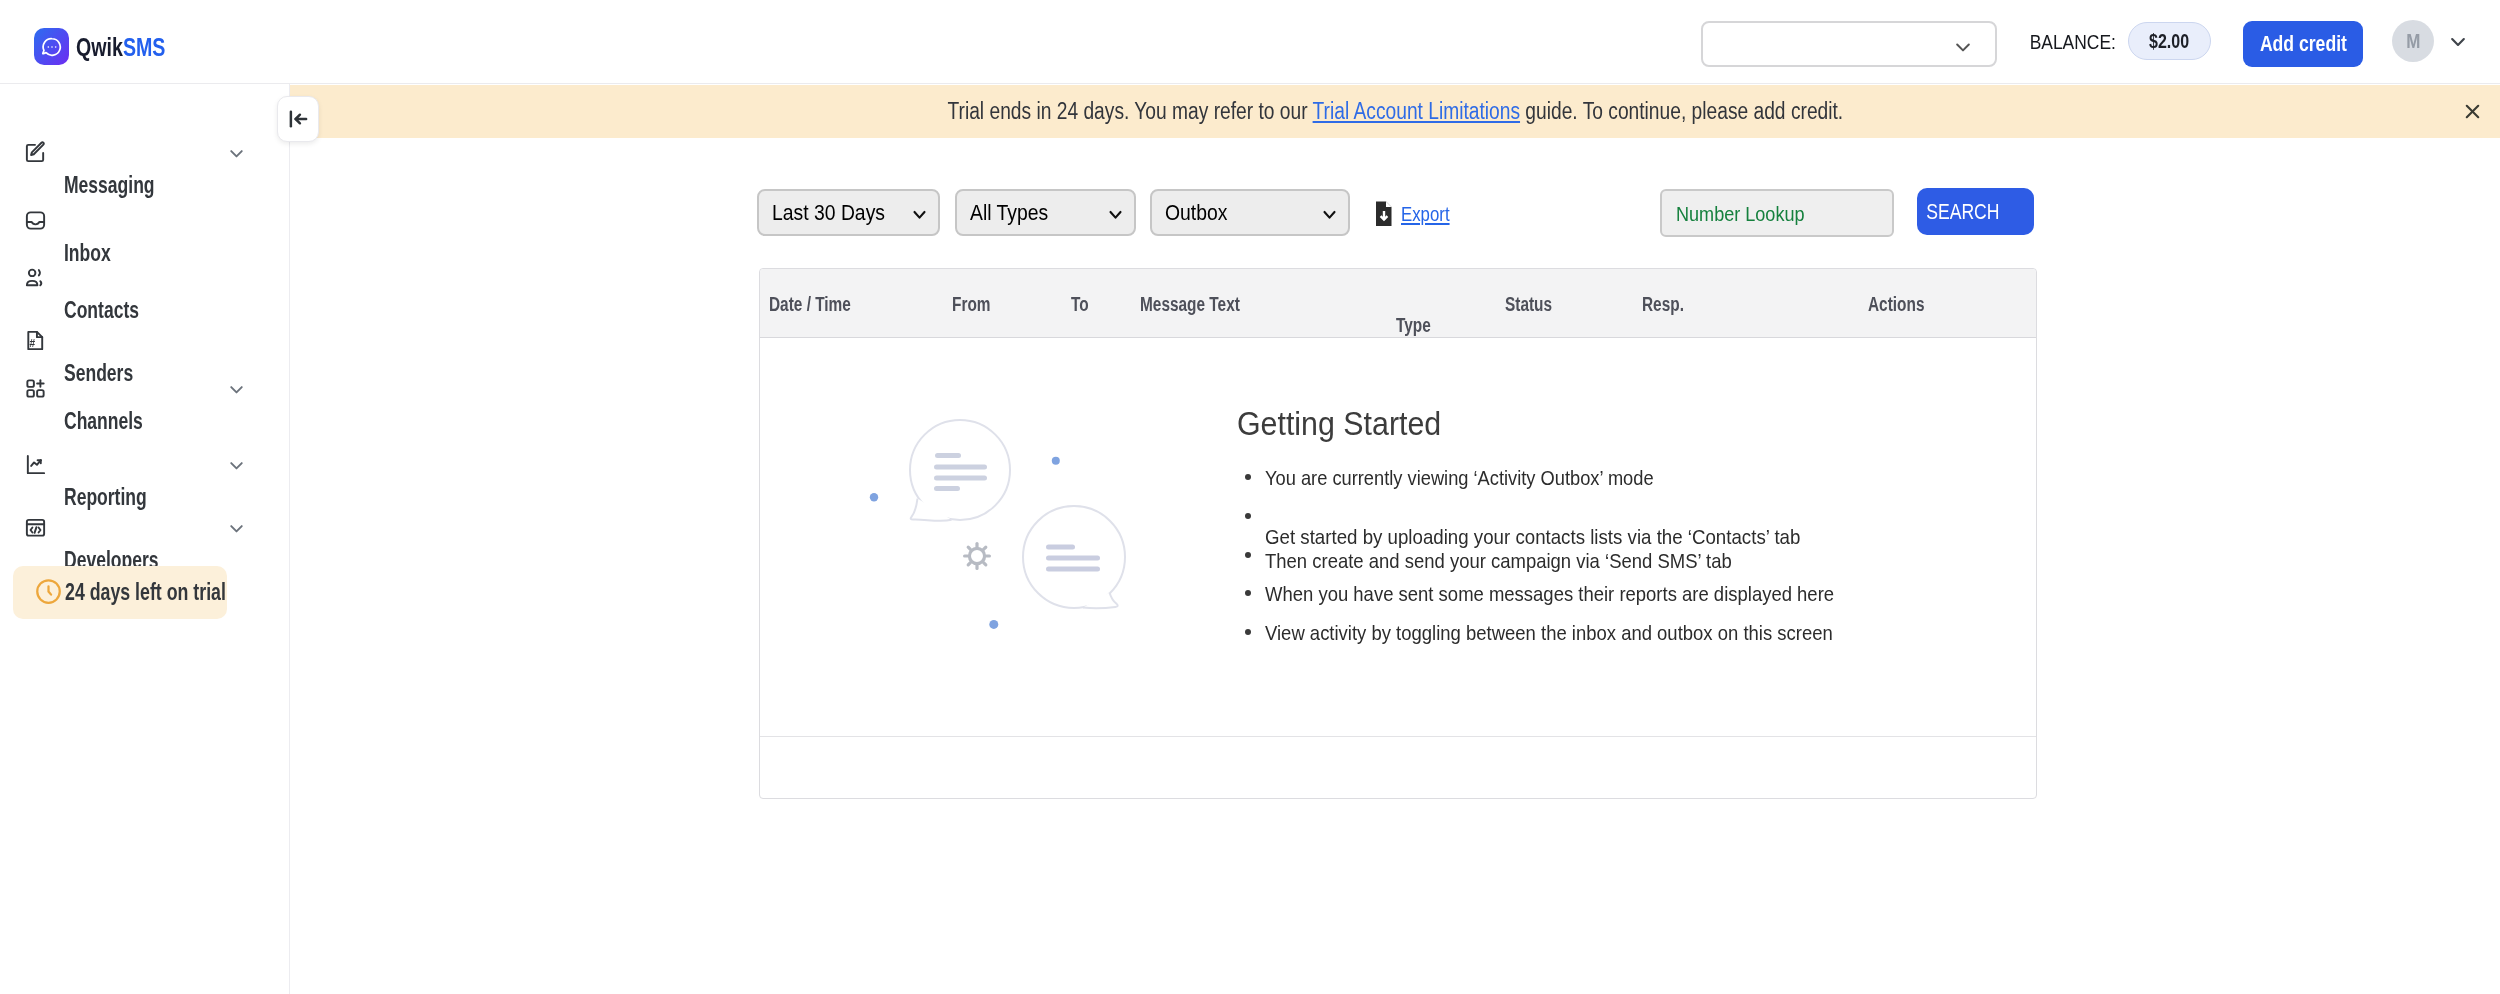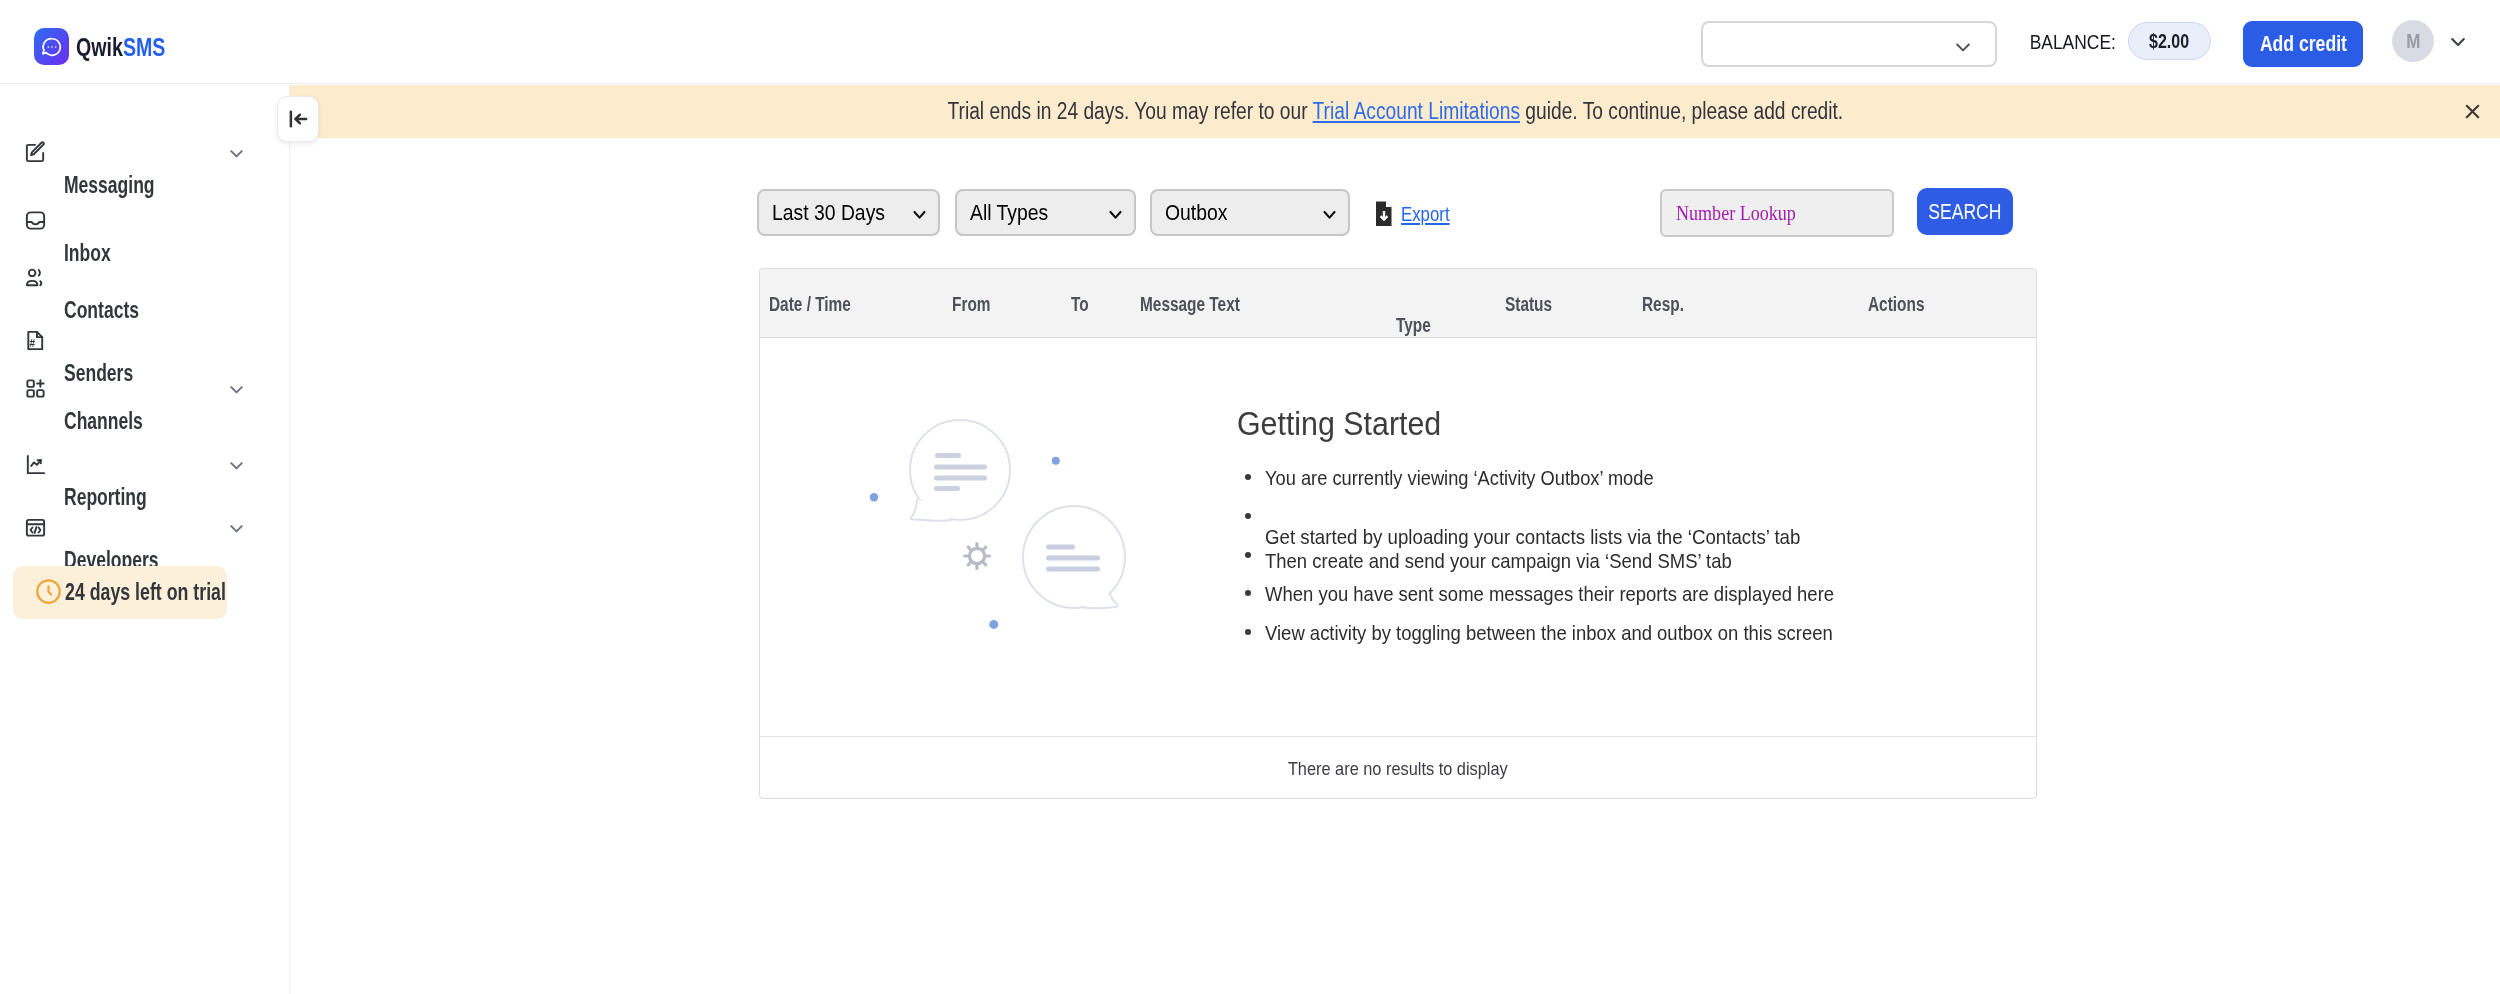--- a/index.html
+++ b/index.html
@@ -31,22 +31,22 @@
   #banner { position:absolute; left:290px; top:85px; width:2210px; height:53px; background:#fcebcd; }
   #banner-text { position:absolute; left:290px; top:85px; width:2210px; height:53px; line-height:53px; text-align:center; font-size:23px; color:#32353b; }
   #banner-text a { color:#2e6be6; }
   #collapse-btn { position:absolute; left:277px; top:96px; width:42px; height:46px; background:#fff; border:1px solid #e9e9ed; border-radius:10px; box-shadow:0 2px 5px rgba(0,0,0,0.08); z-index:6; }
 
   
   .fsel { position:absolute; top:189px; height:47px; background:#ededed; border:2px solid #c6c6c6; border-radius:8px; }
   .fsel .ftxt { position:absolute; left:13px; top:10px; height:23px; line-height:23px; font-size:22px; color:#000; }
   .fsel svg { position:absolute; right:11px; top:16px; }
   #lookup { position:absolute; left:1660px; top:189px; width:234px; height:48px; background:#efefef; border:2px solid #c9c9c9; border-radius:6px; }
-  #lookup .ph { position:absolute; left:14px; top:12px; height:21px; line-height:21px; font-size:21px; color:#a21caf;font-family:Liberation Serif, serif; }
-  #searchbtn { position:absolute; left:1917px; top:188px; width:96px; height:47px; background:#2e5ce5; border-radius:10px; color:#fff; font-size:22px; text-align:center; line-height:47px; }
+  #lookup .ph { position:absolute; left:14px; top:12px; height:21px; line-height:21px; font-size:21px; color:#15803d; }
+  #searchbtn { position:absolute; left:1917px; top:188px; width:117px; height:47px; background:#2e5ce5; border-radius:10px; color:#fff; font-size:22px; line-height:47px; }
   #exportlink { position:absolute; left:1401px; top:203px; height:21px; line-height:21px; font-size:21px; color:#2565e8; }
   #exportlink .sx { text-decoration:underline; }
 
   
   #tbl { position:absolute; left:759px; top:268px; width:1278px; height:531px; border:1px solid #dcdce0; border-radius:4px; background:#fff; }
   #thead { position:absolute; left:0; top:0; width:100%; height:69px; background:#f3f3f4; border-bottom:1px solid #d8d8dc; border-radius:4px 4px 0 0; }
   .th { position:absolute; top:25px; height:20px; line-height:20px; font-size:20px; font-weight:700; color:#4e505a; }
   #tdivider { position:absolute; left:0; top:467px; width:100%; border-top:1px solid #e3e3e6; }
   #noresults { position:absolute; left:0; top:489px; width:100%; text-align:center; font-size:19px; color:#3b3d42; }
 
@@ -121,21 +121,20 @@
   <div id="thead"></div>
   <div class="th" style="left:9px;"><span class="sx" style="transform:scaleX(0.77)">Date / Time</span></div>
   <div class="th" style="left:192px;"><span class="sx" style="transform:scaleX(0.77)">From</span></div>
   <div class="th" style="left:311px;"><span class="sx" style="transform:scaleX(0.77)">To</span></div>
   <div class="th" style="left:380px;"><span class="sx" style="transform:scaleX(0.77)">Message Text</span></div>
   <div class="th" style="left:636px;margin-top:21px;"><span class="sx" style="transform:scaleX(0.77)">Type</span></div>
   <div class="th" style="left:745px;"><span class="sx" style="transform:scaleX(0.77)">Status</span></div>
   <div class="th" style="left:882px;"><span class="sx" style="transform:scaleX(0.77)">Resp.</span></div>
   <div class="th" style="left:1108px;"><span class="sx" style="transform:scaleX(0.77)">Actions</span></div>
   <div id="tdivider"></div>
-  <div id="noresults"><span class="sxc" style="transform:scaleX(0.86)">There are no results to display</span></div>
 </div>
 
 <div id="gs-title"><span class="sx" style="transform:scaleX(0.92)">Getting Started</span></div>
 <div class="gs-dot" style="top:474px;"></div>
 <div class="gs-li" style="left:1265px;top:467px;"><span class="sx" style="transform:scaleX(0.87)">You are currently viewing ‘Activity Outbox’ mode</span></div>
 <div class="gs-dot" style="top:513px;"></div>
 <div class="gs-li" style="left:1265px;top:506px;margin-top:20px;"><span class="sx" style="transform:scaleX(0.89)">Get started by uploading your contacts lists via the ‘Contacts’ tab</span></div>
 <div class="gs-dot" style="top:552px;"></div>
 <div class="gs-li" style="left:1265px;top:550px;"><span class="sx" style="transform:scaleX(0.88)">Then create and send your campaign via ‘Send SMS’ tab</span></div>
 <div class="gs-dot" style="top:590px;"></div>

